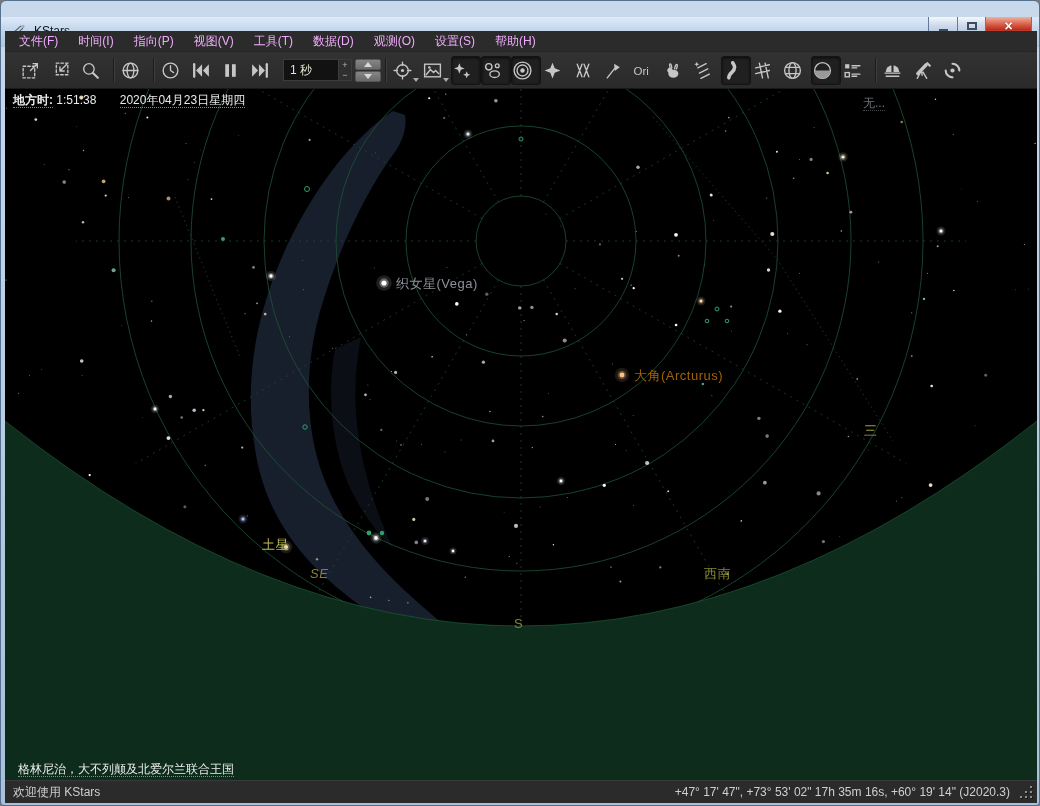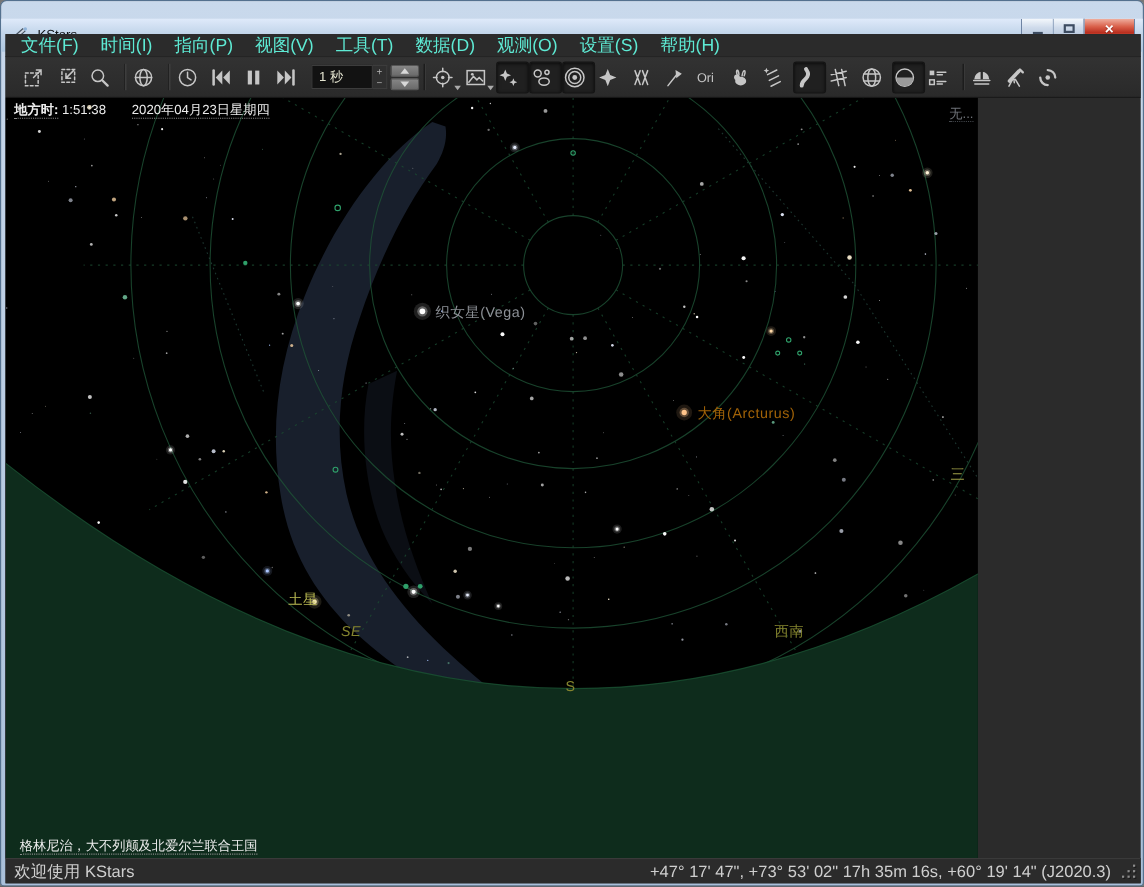--- a/index.html
+++ b/index.html
@@ -18,21 +18,21 @@
   .winbtn.max{width:28px;border-left:none;background:linear-gradient(#f4f8fc,#cfdbeb 45%,#b3c4da);}
   .winbtn.close{width:46px;border-left:none;border-radius:0 0 4px 0;
           background:linear-gradient(#f0b0a0,#d9604a 40%,#bb3020 70%,#d4614b);}
   .glyph-min{width:9px;height:3px;background:#3d4c61;margin-top:8px;}
   .glyph-max{width:10px;height:8px;border:2px solid #3d4c61;}
   .glyph-close{color:#fff;font-size:14px;font-weight:bold;line-height:1;text-shadow:0 1px 1px #802015;}
   
   .appbody{position:absolute;left:4px;top:30px;width:1032px;height:772px;background:#2b2b2b;}
   .menubar{position:absolute;left:0;top:0;width:100%;height:21px;background:#2b2b2b;
            border-bottom:1px solid #242424;display:flex;align-items:center;padding-left:4px;}
-  .menu-item{color:#5eead4;font-size:16px;padding:3px 10px;cursor:default;}
+  .menu-item{color:#f0abfc;font-size:12px;padding:3px 10px;cursor:default;}
   .toolbar{position:absolute;left:0;top:21px;width:100%;height:37px;
            background:linear-gradient(#323232,#2a2a2a);border-bottom:1px solid #191919;
            display:flex;align-items:center;padding:0 14px;}
   .tbtn{width:30px;height:29px;display:flex;align-items:center;
         border:1px solid transparent;border-radius:3px;position:relative;cursor:pointer;}
   .tbtn.pressed{background:#202020;border:1px solid #141414;box-shadow:inset 0 1px 3px rgba(0,0,0,.7);}
   .tbtn .dd{position:absolute;right:1px;bottom:2px;width:0;height:0;
             border-left:3px solid transparent;border-right:3px solid transparent;border-top:4px solid #aaa;}
   .tsep{width:2px;height:24px;margin:0 4px;background:linear-gradient(90deg,#1c1c1c 50%,#3d3d3d 50%);}
   .timestep{display:flex;align-items:center;margin-left:4px;}
@@ -40,32 +40,32 @@
             font-size:12px;display:flex;align-items:center;padding-left:6px;}
   .ts-pm{display:flex;flex-direction:column;width:13px;height:22px;border:1px solid #3c3c3c;border-left:none;}
   .ts-pm span{flex:1;display:flex;align-items:center;justify-content:center;font-size:9px;
             color:#b5b5b5;background:#2f2f2f;cursor:pointer;line-height:1;}
   .ts-arrows{display:flex;flex-direction:column;margin-left:3px;gap:1px;}
   .ts-arrows .ab{width:26px;height:11px;border-radius:2px;border:1px solid #565656;
             background:linear-gradient(#868686,#6a6a6a);display:flex;align-items:center;justify-content:center;cursor:pointer;}
   .tri-up{width:0;height:0;border-left:4px solid transparent;border-right:4px solid transparent;border-bottom:5px solid #d8d8d8;}
   .tri-dn{width:0;height:0;border-left:4px solid transparent;border-right:4px solid transparent;border-top:5px solid #d8d8d8;}
   
-  .skymap{position:absolute;left:0;top:58px;width:884px;height:691px;background:#000;overflow:hidden;cursor:crosshair;padding-left:28px;}
+  .skymap{position:absolute;left:0;top:58px;width:1032px;height:691px;background:#000;overflow:hidden;cursor:crosshair;padding-left:28px;}
   .skymap svg{position:absolute;left:0;top:0;}
   .sky-label{position:absolute;white-space:nowrap;font-size:13px;letter-spacing:.5px;}
   .infobox{position:absolute;font-size:12px;color:#ececec;white-space:nowrap;cursor:move;}
   .infobox .ib-label{font-weight:bold;}
   .infobox .dotted{border-bottom:1px dotted #8a8a8a;}
   .infobox.focusbox{color:#6e7278;}
   .infobox.focusbox .dotted{border-bottom:1px dotted #45494e;}
   
   .statusbar{position:absolute;left:0;top:749px;width:100%;height:23px;background:#2b2b2b;
              border-top:1px solid #3a3a3a;display:flex;align-items:center;justify-content:space-between;
-             font-size:15px;color:#cfcfcf;padding:0 4px 0 8px;}
+             font-size:12px;color:#cfcfcf;padding:0 4px 0 8px;}
   .sb-right{display:flex;align-items:center;gap:10px;}
   .grip{width:13px;height:13px;position:relative;cursor:nwse-resize;}
   .grip i{position:absolute;width:2px;height:2px;background:#8c8c8c;box-shadow:1px 1px 0 #1a1a1a;}
 </style>
 </head>
 <body>
 
 <div class="window">
   <div class="titlebar">
     <svg class="title-icon" viewBox="0 0 18 18">

